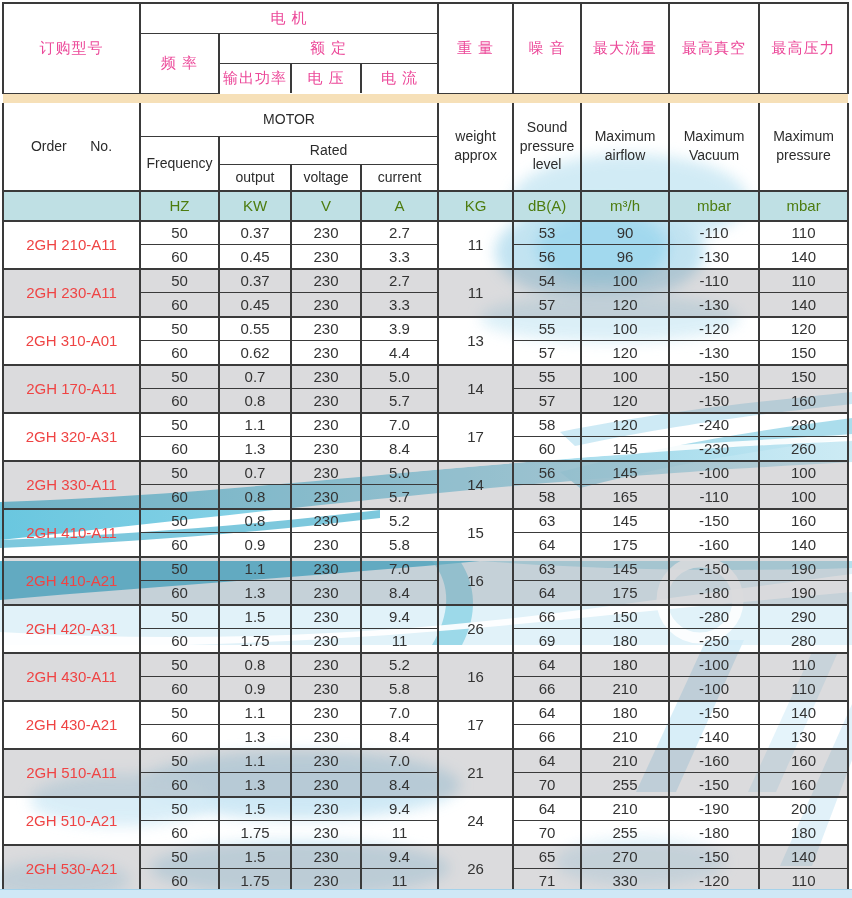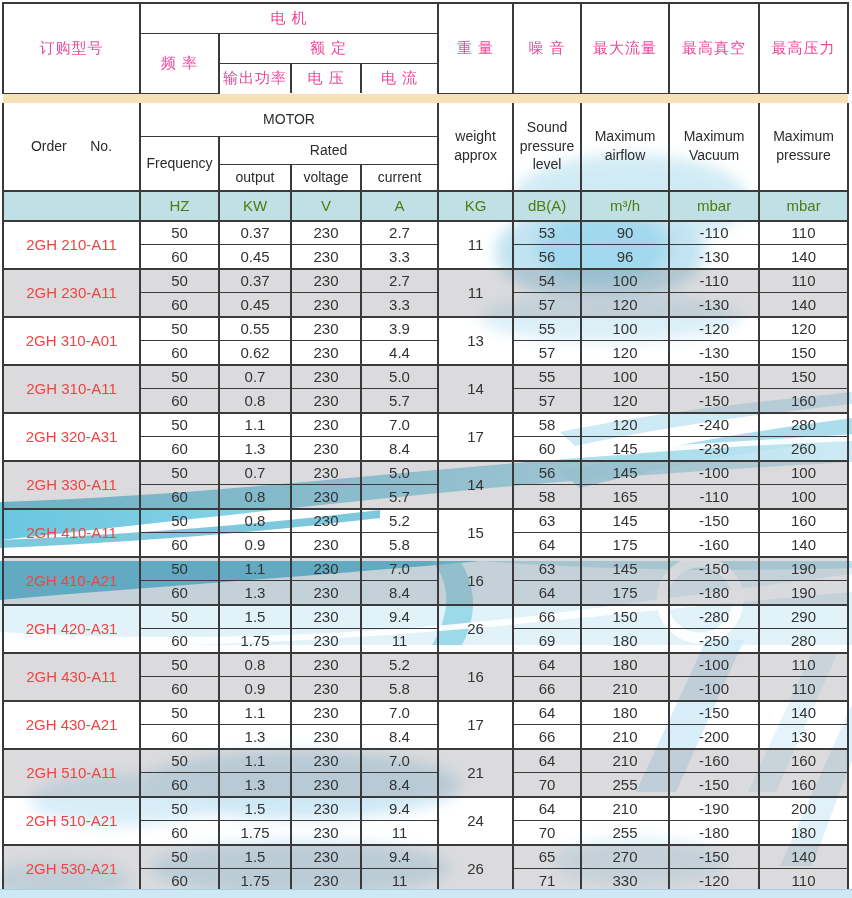--- a/index.html
+++ b/index.html
@@ -231,21 +231,21 @@
           <td>60</td>
           <td>0.62</td>
           <td>230</td>
           <td>4.4</td>
           <td>57</td>
           <td>120</td>
           <td>-130</td>
           <td>150</td>
         </tr>
         <tr class="group-start shade">
-          <td rowspan="2" class="model">2GH 310-A11</td>
+          <td rowspan="2" class="model">2GH 170-A11</td>
           <td>50</td>
           <td>0.7</td>
           <td>230</td>
           <td>5.0</td>
           <td rowspan="2">14</td>
           <td>55</td>
           <td>100</td>
           <td>-150</td>
           <td>150</td>
         </tr>
@@ -403,21 +403,21 @@
           <td>-150</td>
           <td>140</td>
         </tr>
         <tr class="">
           <td>60</td>
           <td>1.3</td>
           <td>230</td>
           <td>8.4</td>
           <td>66</td>
           <td>210</td>
-          <td>-200</td>
+          <td>-140</td>
           <td>130</td>
         </tr>
         <tr class="group-start shade">
           <td rowspan="2" class="model">2GH 510-A11</td>
           <td>50</td>
           <td>1.1</td>
           <td>230</td>
           <td>7.0</td>
           <td rowspan="2">21</td>
           <td>64</td>

